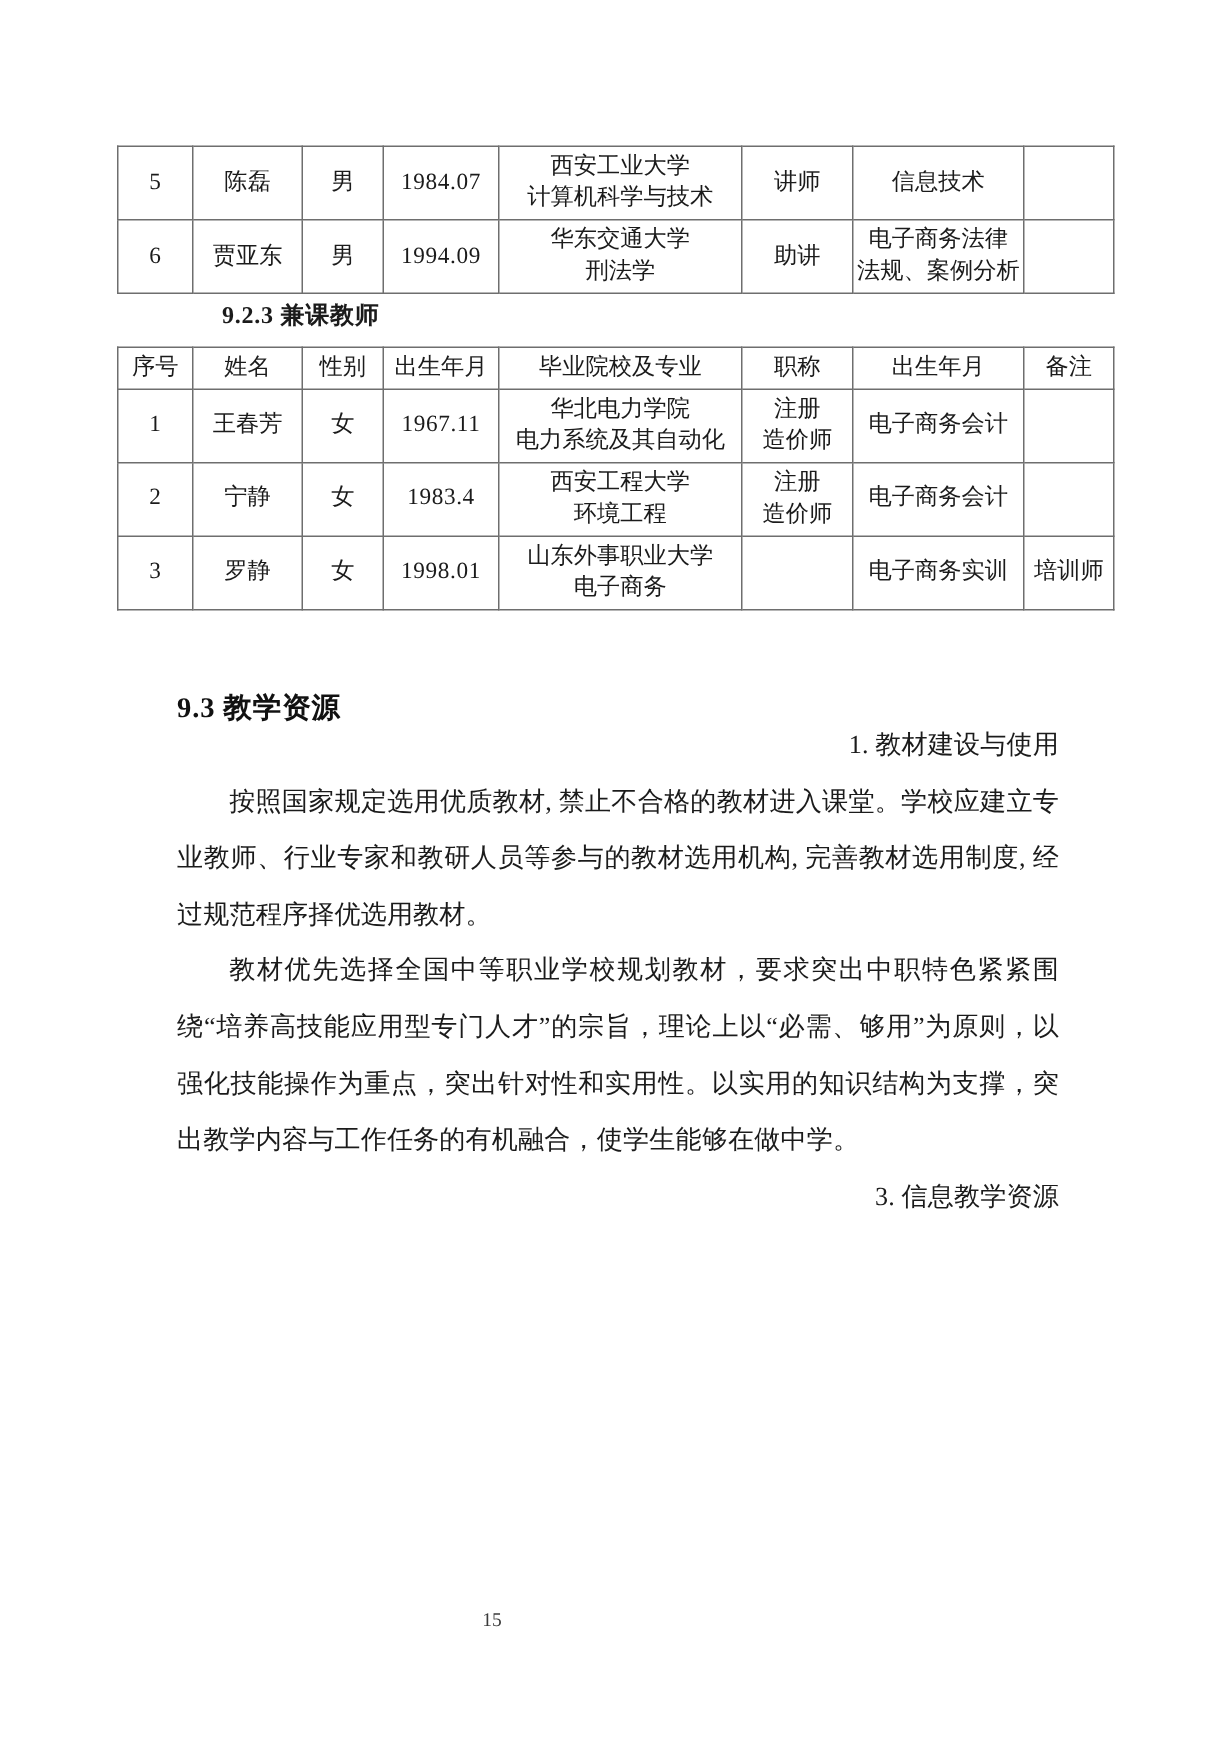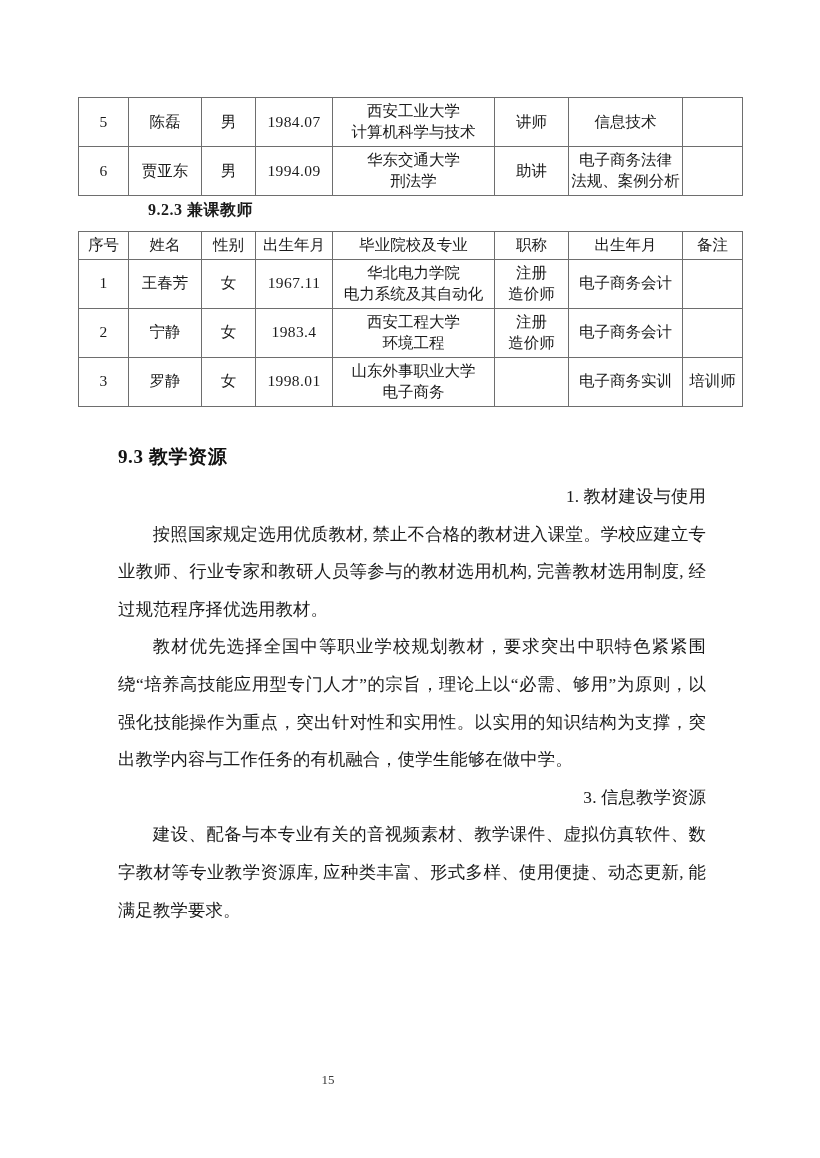--- a/index.html
+++ b/index.html
@@ -67,21 +67,21 @@
     font-weight: bold;
     letter-spacing: 0.5px;
     color: #1b1b1b;
   }
   .subsub-heading .numpart { font-family: "Liberation Serif", "DejaVu Serif", serif; }
 
   
   .section-heading {
     position: absolute;
     left: 118px;
-    top: 444px;
+    top: 459px;
     font-size: 19px;
     font-weight: bold;
     letter-spacing: 0.6px;
     color: #111111;
   }
 
   
   #body-text {
     position: absolute;
     left: 118px;
@@ -223,18 +223,17 @@
     </tbody>
   </table>
 
   <div class="section-heading">9.3 教学资源</div>
 
   <div id="body-text">
     <p class="para listitem lastline-left">1. 教材建设与使用</p>
     <p class="para indent">按照国家规定选用优质教材, 禁止不合格的教材进入课堂。学校应建立专业教师、行业专家和教研人员等参与的教材选用机构, 完善教材选用制度, 经过规范程序择优选用教材。</p>
     <p class="para indent">教材优先选择全国中等职业学校规划教材，要求突出中职特色紧紧围绕“培养高技能应用型专门人才”的宗旨，理论上以“必需、够用”为原则，以强化技能操作为重点，突出针对性和实用性。以实用的知识结构为支撑，突出教学内容与工作任务的有机融合，使学生能够在做中学。</p>
     <p class="para listitem lastline-left">3. 信息教学资源</p>
-    <p class="para indent">建设、配备与本专业有关的音视频素材、教学课件、虚拟仿真软件、数字教材等专业教学资源库, 应种类丰富、形式多样、使用便捷、动态更新, 能满足教学要求。</p>
   </div>
 
   <div id="page-number">15</div>
 
 </div>
 
 </body></html>

